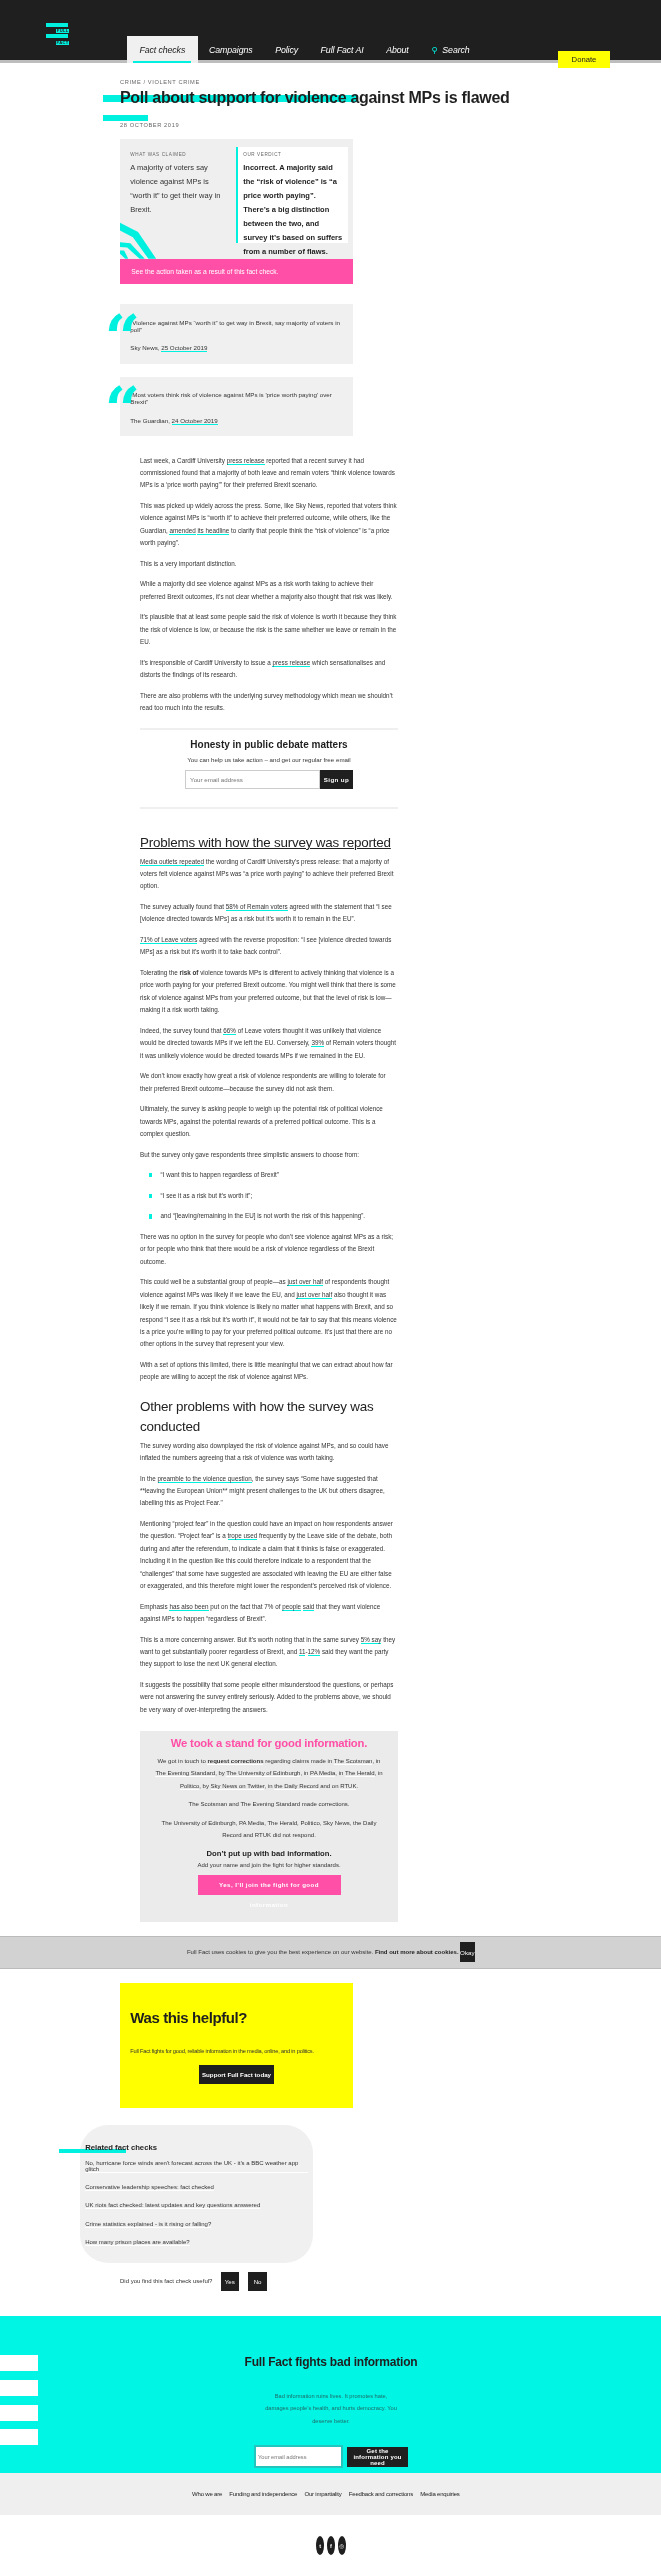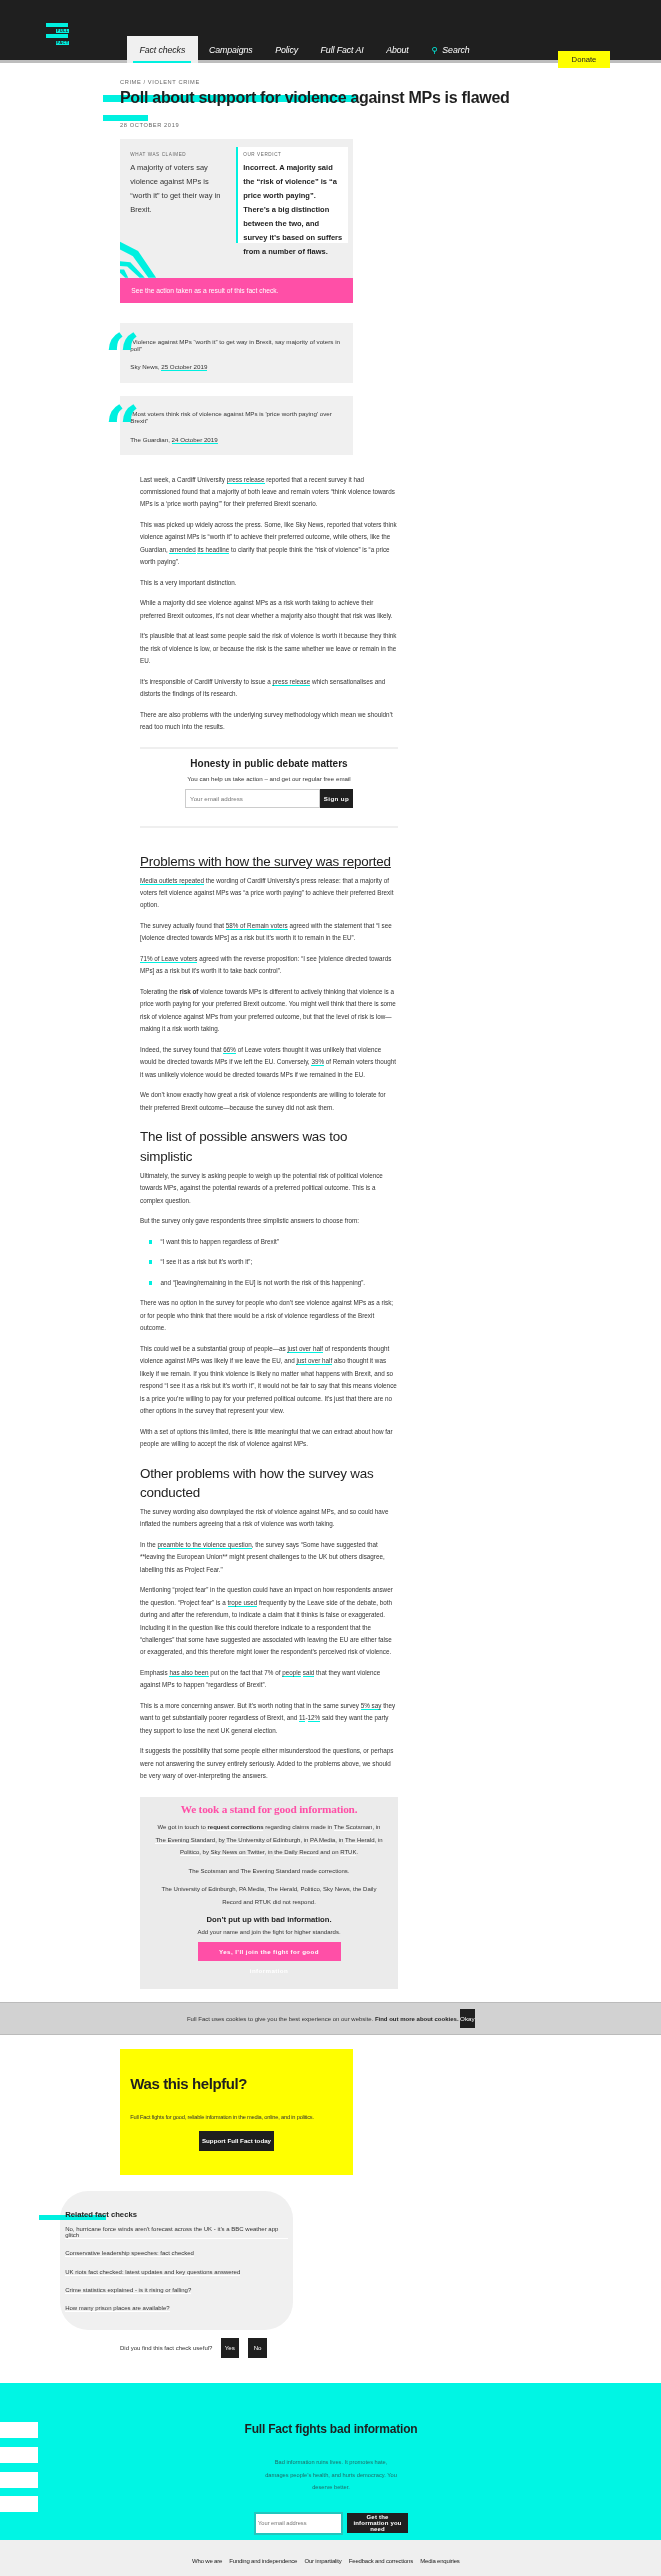--- a/index.html
+++ b/index.html
@@ -24,21 +24,21 @@
   
   .container { width: 433px; margin-left: 120px; position: relative; }
   .breadcrumb { padding-top: 15.5px; font-size: 5.7px; letter-spacing: 0.6px; color: #666; text-transform: uppercase; }
   .title-wrap { position: relative; margin-top: 3.1px; }
   .title { font-size: 16px; font-weight: bold; line-height: 19.6px; color: #1f1f1f; position: relative; z-index: 2; letter-spacing: -0.3px; }
   .hl1 { position: absolute; left: -17px; top: 7.7px; width: 255px; height: 6.7px; background: #00f0e0; z-index: 1; }
   .hl2 { position: absolute; left: -17px; top: 27px; width: 45px; height: 6.7px; background: #00f0e0; z-index: 1; }
   .date { margin-top: 14.4px; font-size: 5.7px; letter-spacing: 0.6px; color: #666; }
 
   .verdict { margin-top: 11.3px; width: 233px; background: #efefef; position: relative; overflow: hidden; }
-  .verdict-inner { display: flex; padding: 8.2px 5.2px 8.2px 10.3px; height: 139px; position: relative; }
+  .verdict-inner { display: flex; padding: 8.2px 5.2px 8.2px 10.3px; height: 120px; position: relative; }
   .claim { width: 108px; padding-right: 5.2px; position: relative; z-index: 2; }
   .v-label { font-size: 4.6px; letter-spacing: 0.6px; color: #666; margin-bottom: 4.1px; margin-top: 5.2px; }
   .claim-text { font-size: 7.5px; line-height: 14px; color: #333; }
   .our-verdict { width: 114px; background: #fff; border-left: 2.6px solid #00f0e0; padding: 0 5.2px 5.2px 5.2px; height: 96px; }
   .verdict-text { font-size: 7.5px; line-height: 14px; color: #222; font-weight: 600; }
   .deco { position: absolute; left: 0; bottom: 0; width: 62px; height: 52px; z-index: 1; }
   .action-bar { height: 25px; background: #ff4fa7; color: #fff; font-size: 6.7px; display: flex; align-items: center; padding-left: 11.3px; }
 
   
   .quote { margin-top: 13.4px; width: 233px; background: #f0f0f0; position: relative; padding: 14.4px 10.3px 12.4px 10.3px; }
@@ -57,33 +57,33 @@
   .divider { height: 2.1px; background: #efefef; margin: 13.4px 0 0 0; }
   .signup { text-align: center; padding: 9.3px 0 17.5px 0; }
   .signup h3 { font-size: 10px; font-weight: bold; color: #1f1f1f; }
   .signup .sub { font-size: 6.2px; color: #333; margin-top: 5.2px; }
   .signup-form { display: flex; justify-content: center; margin-top: 7.2px; }
   .signup-input { width: 135px; height: 19.6px; border: 0.5px solid #ccc; padding: 0 4.1px; font-size: 6.2px; color: #888; font-family: inherit; }
   .signup-btn { width: 33px; height: 19.6px; background: #1f1f1f; color: #fff; font-size: 6.2px; font-weight: bold; letter-spacing: 0.4px; border: none; font-family: inherit; }
 
   
   .action-box { width: 258px; margin-left: 140px; background: #ebebeb; padding: 6.2px 13.4px 13.4px 13.4px; text-align: center; margin-top: 14.4px; }
-  .action-box h3 { color: #ff4fa7; font-size: 11.3px; font-weight: bold; letter-spacing: -0.2px; font-family: Liberation Serif, serif; }
+  .action-box h3 { color: #ff4fa7; font-size: 11.3px; font-weight: bold; letter-spacing: -0.2px; }
   .action-box p { font-size: 6px; line-height: 12.4px; color: #333; margin-top: 6.2px; }
   .action-box h4 { font-size: 7.7px; font-weight: bold; color: #1f1f1f; margin-top: 7.2px; }
   .action-box .sub { font-size: 6px; color: #333; margin-top: 4.1px; }
   .action-btn { display: inline-block; background: #ff4fa7; color: #fff; font-size: 6.2px; letter-spacing: 0.4px; padding: 0 5.2px; height: 19.6px; line-height: 19.6px; margin-top: 7.2px; width: 143px; font-weight: bold; }
 
   
   .cookie { margin-top: 13.4px; height: 33px; background: #d2d2d2; border-top: 0.5px solid #bbb; border-bottom: 0.5px solid #bbb; display: flex; align-items: center; justify-content: center; font-size: 6px; color: #333; }
   .cookie b { color: #1f1f1f; margin-left: 1.5px; }
   .cookie-btn { background: #1f1f1f; color: #fff; height: 19.6px; width: 15.5px; display: flex; align-items: center; justify-content: center; margin-left: 1px; font-size: 6.2px; }
 
   
-  .related { width: 233px; margin-left: 60px; margin-top: 16.5px; background: #f0f0f0; padding: 18.5px 5.2px 17.5px 5.2px; position: relative; border-radius: 28px; }
+  .related { width: 233px; margin-left: 80px; margin-top: 16.5px; background: #f0f0f0; padding: 18.5px 5.2px 17.5px 5.2px; position: relative; border-radius: 28px; }
   .related h3 { font-size: 7.7px; font-weight: bold; color: #1f1f1f; position: relative; z-index: 2; }
   .related .hl { position: absolute; left: -20.6px; top: 24px; width: 67px; height: 4.1px; background: #00f0e0; z-index: 1; }
   .related-item { display: block; font-size: 6px; color: #333; margin-top: 11.3px; border-bottom: 0.5px solid #fff; width: fit-content; }
   .related-item.first { margin-top: 7.2px; }
   .useful { width: 233px; margin-left: 120px; display: flex; align-items: center; margin-top: 8.2px; font-size: 6px; color: #333; }
   .useful-btn { background: #1f1f1f; color: #fff; height: 19.6px; width: 18.5px; display: flex; align-items: center; justify-content: center; font-size: 6.2px; margin-left: 8.2px; }
 
   
   .cta { margin-top: 25px; height: 156px; background: #00f5e4; position: relative; text-align: center; padding-top: 39px; }
   .cta h2 { font-size: 12px; font-weight: bold; color: #1f1f1f; letter-spacing: -0.2px; }
@@ -193,21 +193,20 @@
   <div class="divider" style="margin-top:0"></div>
 
   <h2 class="first">Problems with how the survey was reported</h2>
   <p><a class="u">Media outlets repeated</a><span> the wording of Cardiff University’s press release: that a majority of voters felt violence against MPs was “a price worth paying” to achieve their preferred Brexit option.</span></p>
   <p><span>The survey actually found that </span><a class="u">58% of Remain voters</a><span> agreed with the statement that “I see [violence directed towards MPs] as a risk but it’s worth it to remain in the EU”.</span></p>
   <p><a class="u">71% of Leave voters</a><span> agreed with the reverse proposition: “I see [violence directed towards MPs] as a risk but it’s worth it to take back control”.</span></p>
   <p><span>Tolerating the </span><b>risk of</b><span> violence towards MPs is different to actively thinking that violence is a price worth paying for your preferred Brexit outcome. You might well think that there is some risk of violence against MPs from your preferred outcome, but that the level of risk is low—making it a risk worth taking.</span></p>
   <p><span>Indeed, the survey found that </span><a class="u">66%</a><span> of Leave voters thought it was unlikely that violence would be directed towards MPs if we left the EU. Conversely, </span><a class="u">39%</a><span> of Remain voters thought it was unlikely violence would be directed towards MPs if we remained in the EU.</span></p>
   <p>We don’t know exactly how great a risk of violence respondents are willing to tolerate for their preferred Brexit outcome—because the survey did not ask them.</p>
 
-  <h2>The list of possible answers was too simplistic</h2>
   <p>Ultimately, the survey is asking people to weigh up the potential risk of political violence towards MPs, against the potential rewards of a preferred political outcome. This is a complex question.</p>
   <p>But the survey only gave respondents three simplistic answers to choose from:</p>
   <ul>
     <li>“I want this to happen regardless of Brexit”</li>
     <li>“I see it as a risk but it’s worth it”;</li>
     <li>and “[leaving/remaining in the EU] is not worth the risk of this happening”.</li>
   </ul>
   <p>There was no option in the survey for people who don’t see violence against MPs as a risk; or for people who think that there would be a risk of violence regardless of the Brexit outcome.</p>
   <p><span>This could well be a substantial group of people—as </span><a class="u">just over half</a><span> of respondents thought violence against MPs was likely if we leave the EU, and </span><a class="u">just over half</a><span> also thought it was likely if we remain. If you think violence is likely no matter what happens with Brexit, and so respond “I see it as a risk but it’s worth it”, it would not be fair to say that this means violence is a price you’re willing to pay for your preferred political outcome. It’s just that there are no other options in the survey that represent your view.</span></p>
   <p>With a set of options this limited, there is little meaningful that we can extract about how far people are willing to accept the risk of violence against MPs.</p>

